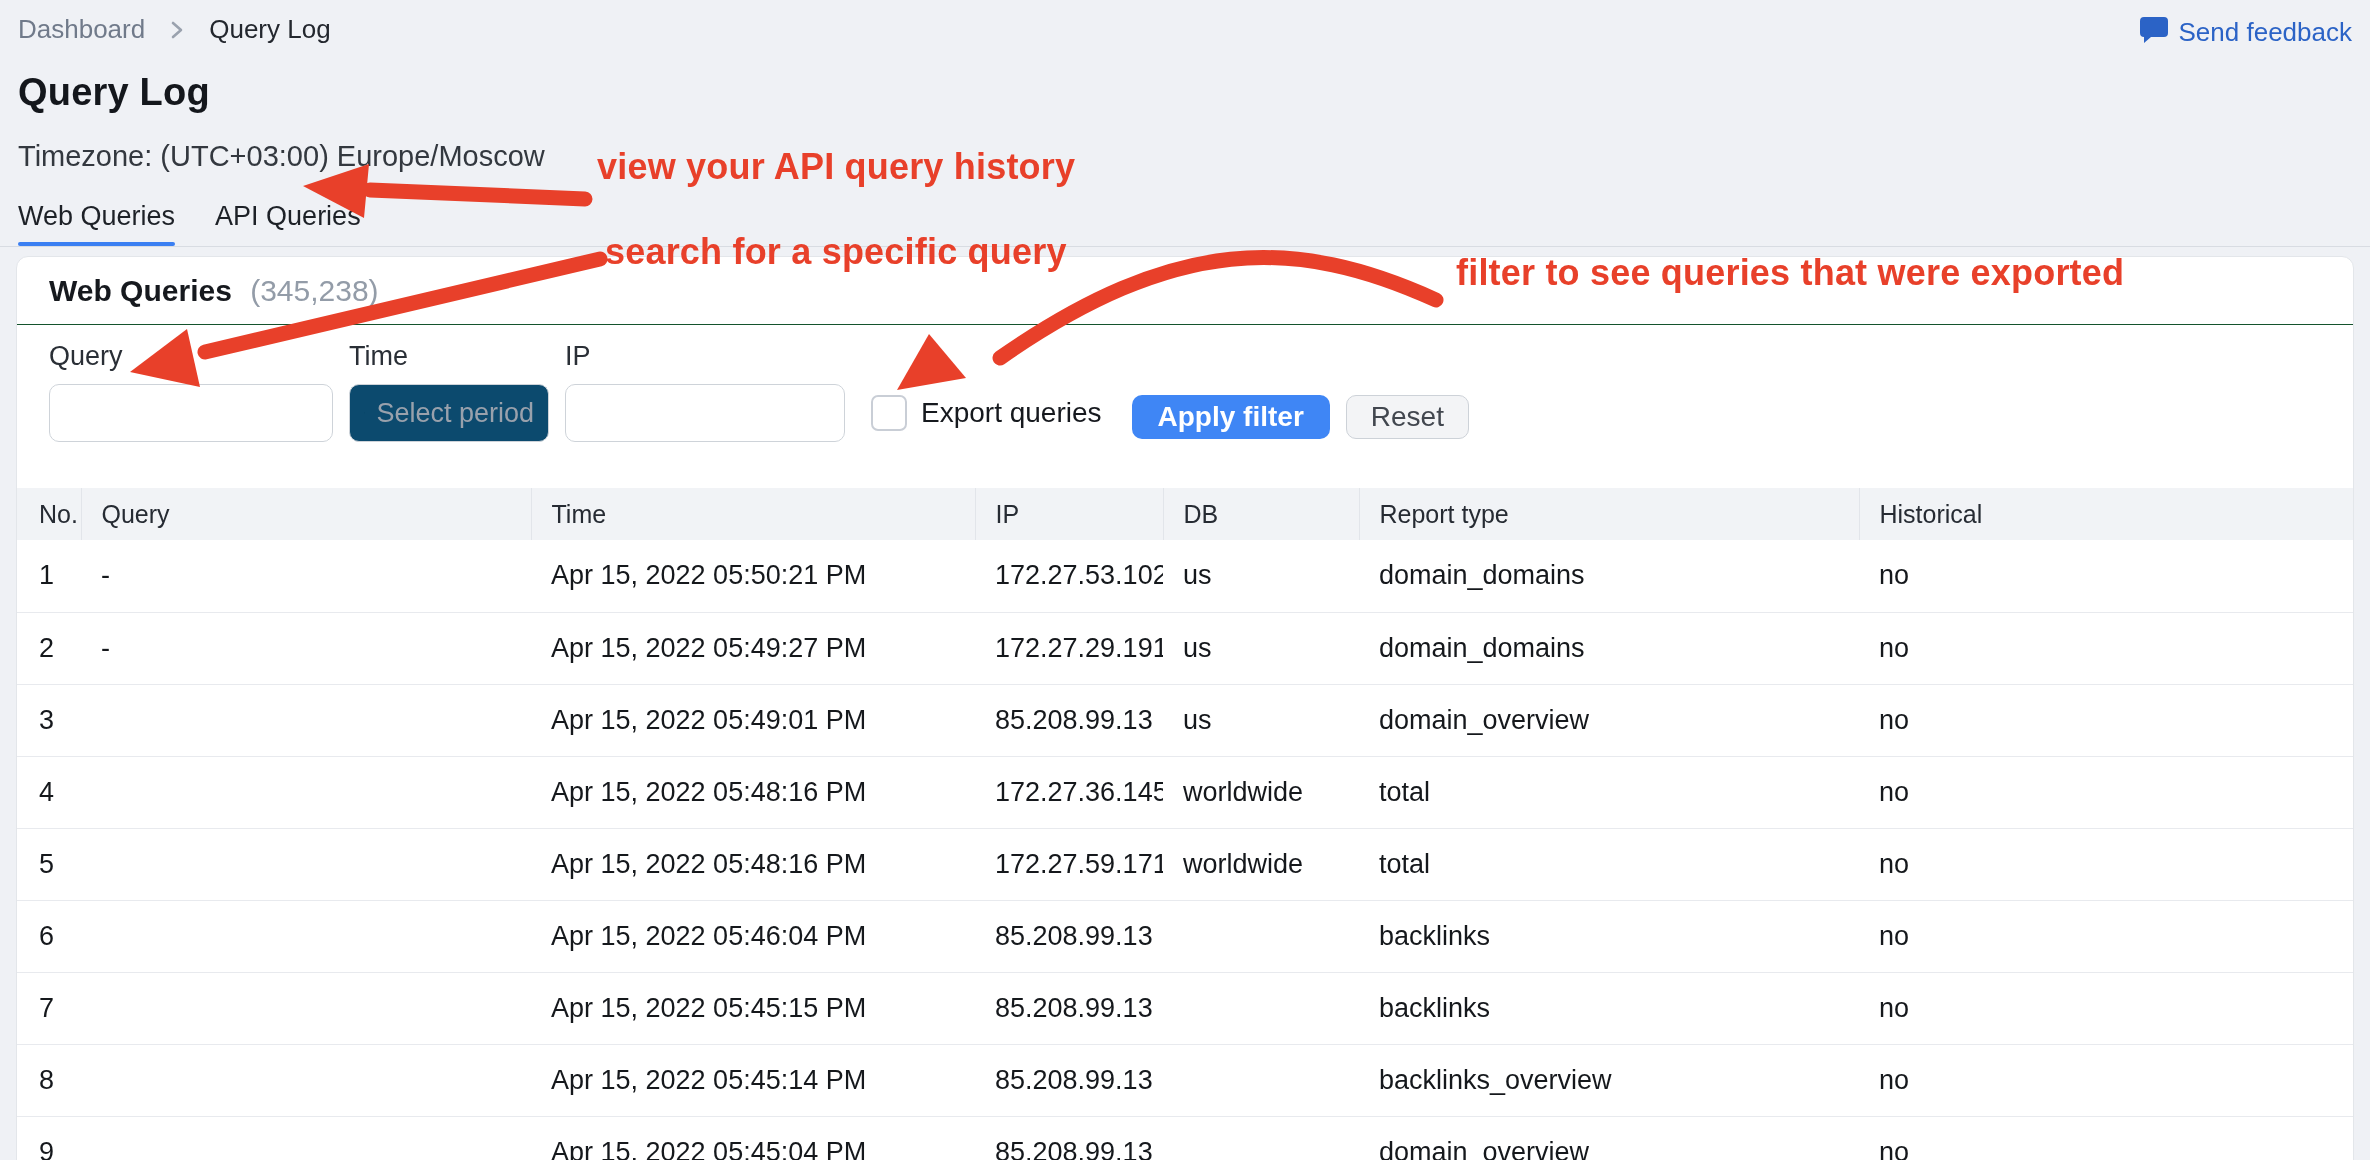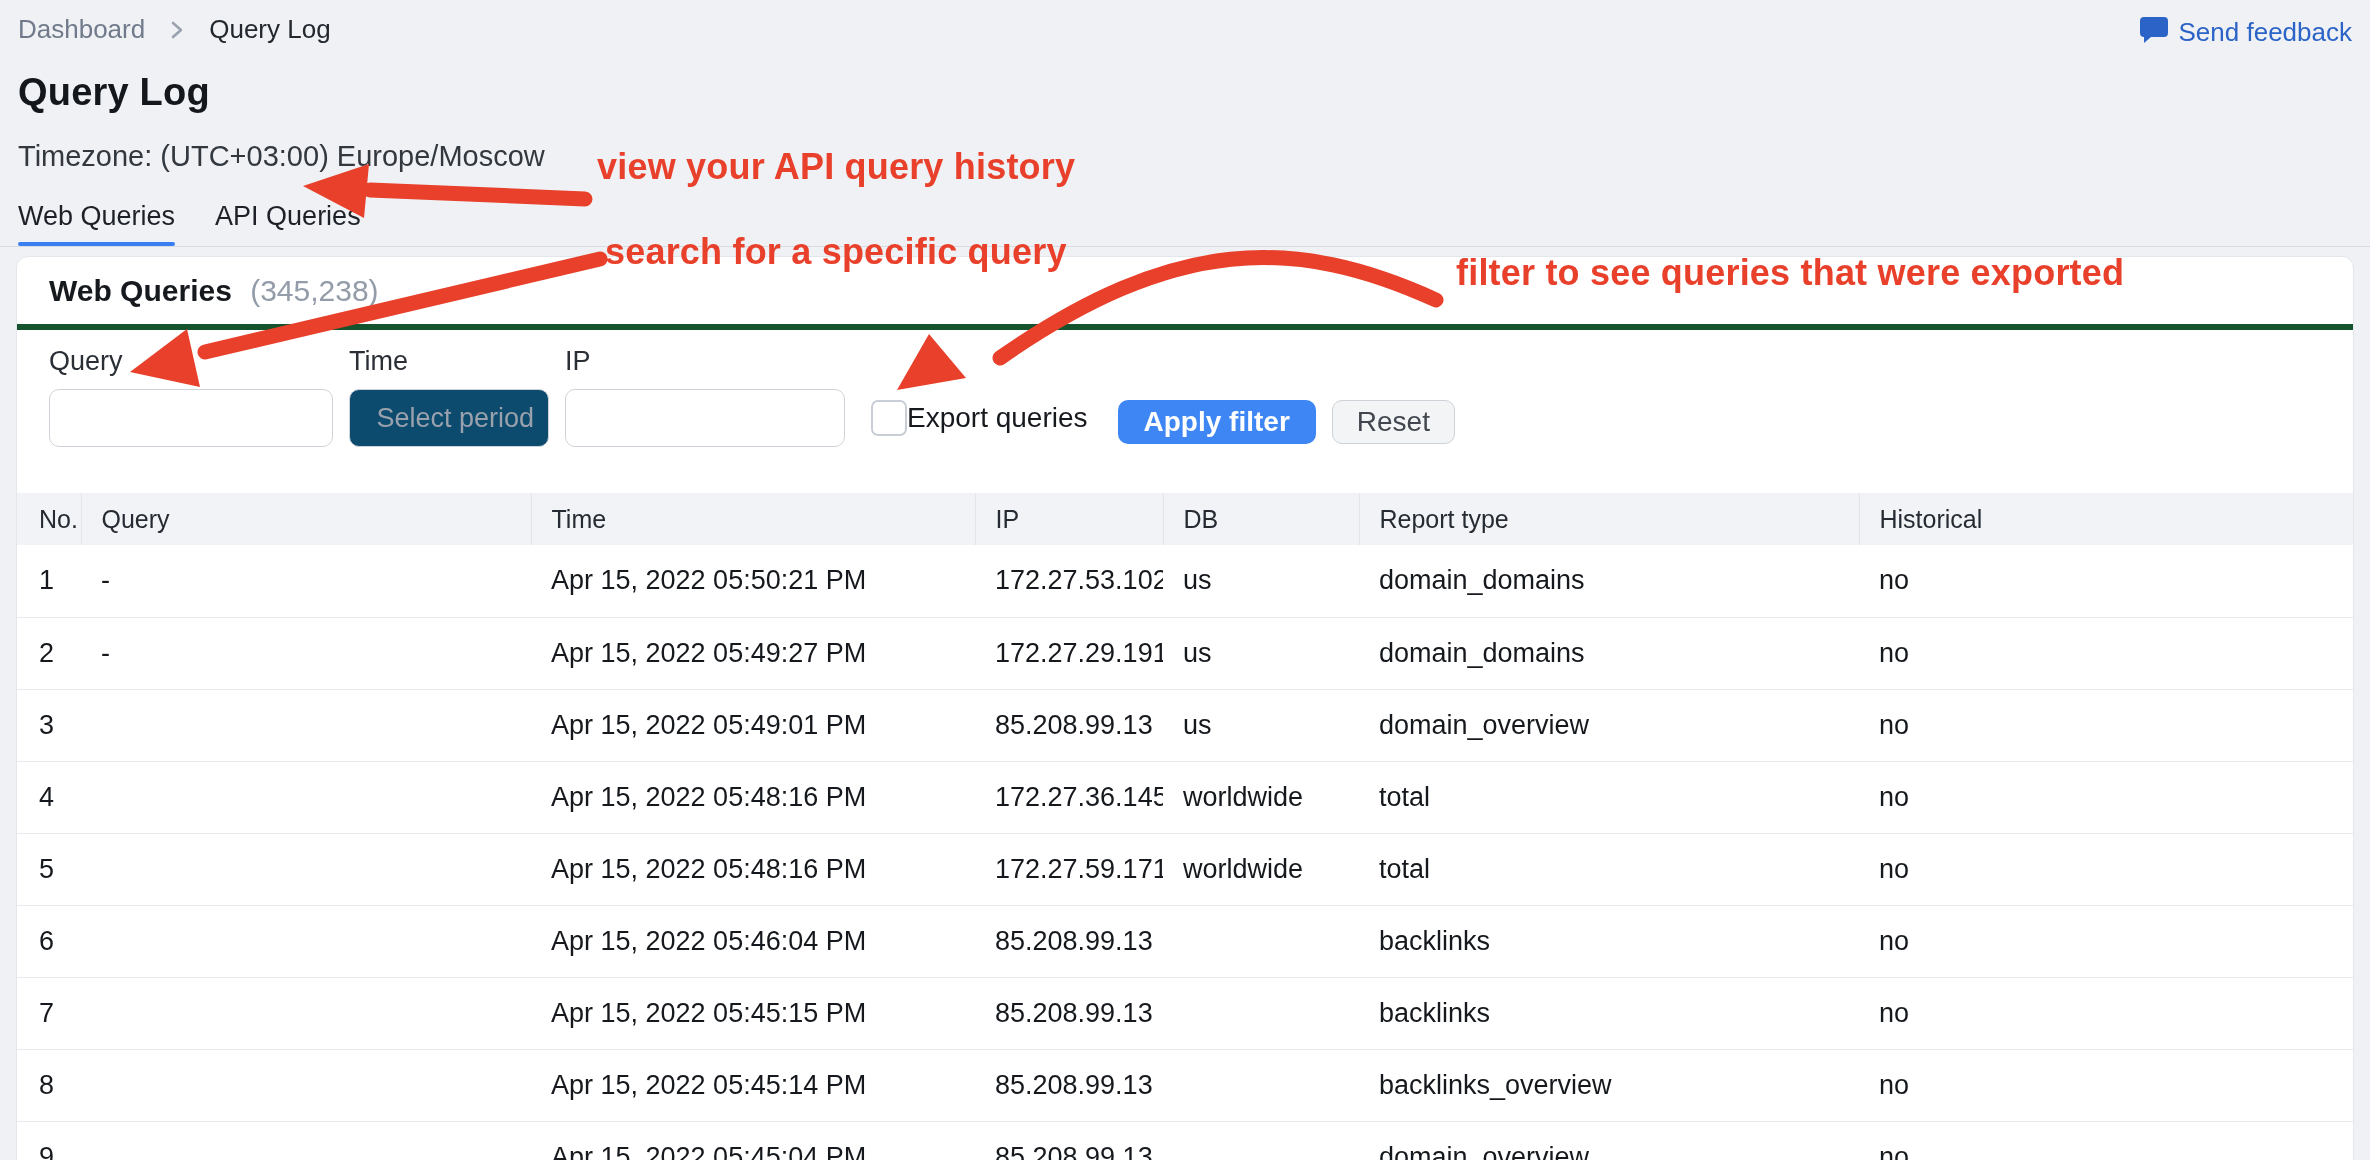--- a/index.html
+++ b/index.html
@@ -35,21 +35,21 @@
   .card {
     margin: 9px 16px 0 16px;
     background: #ffffff;
     border: 1px solid #e3e6ea;
     border-radius: 12px;
     height: 940px;
     overflow: hidden;
   }
   .card-header {
     padding: 17px 32px 16px 32px;
-    border-bottom: 6px solid #14532d;
+    border-bottom: 1px solid #14532d;
     font-size: 30px;
   }
   .card-title { font-weight: 700; color: #16191e; }
   .card-count { color: #939ca8; margin-left: 10px; }
 
   
   .filters { padding: 16px 32px 0 32px; display: flex; align-items: flex-end; }
   .field { display: flex; flex-direction: column; margin-right: 16px; }
   .field-label { font-size: 27px; color: #2a2f36; margin-bottom: 12px; }
   .text-input {
@@ -57,21 +57,21 @@
     font-size: 27px; padding: 0 16px; color: #16191e; background: #fff; outline: none;
     font-family: "Liberation Sans", sans-serif;
   }
   .w-query { width: 284px; }
   .w-ip { width: 280px; }
   .select-period {
     width: 200px; height: 58px; border: 1.5px solid #ced3d9; border-radius: 10px;
     display: flex; align-items: center; gap: 12px; padding: 0 14px; background: #0c4a6e; cursor: pointer;
   }
   .select-period span { color: #99a1ac; font-size: 27px; white-space: nowrap; }
-  .check-group { display: flex; align-items: center; margin: 0 30px 11px 10px; }
+  .check-group { display: flex; align-items: center; gap: 14px; margin: 0 30px 11px 10px; }
   .checkbox {
     width: 36px; height: 36px; border: 2px solid #c9ced6; border-radius: 7px; background: #fff; cursor: pointer;
     flex: 0 0 auto;
   }
   .check-label { font-size: 28px; color: #16191e; white-space: nowrap; }
   .btn { height: 44px; border-radius: 10px; font-size: 28px; cursor: pointer; border: none;
          font-family: "Liberation Sans", sans-serif; margin-bottom: 3px; }
   .btn-primary { background: #3f86f5; color: #fff; font-weight: 700; padding: 0 26px; margin-right: 16px; }
   .btn-secondary { background: #f3f4f6; color: #42474f; font-weight: 500; padding: 4px 24px; border: 1.5px solid #cdd2d8; }
 

